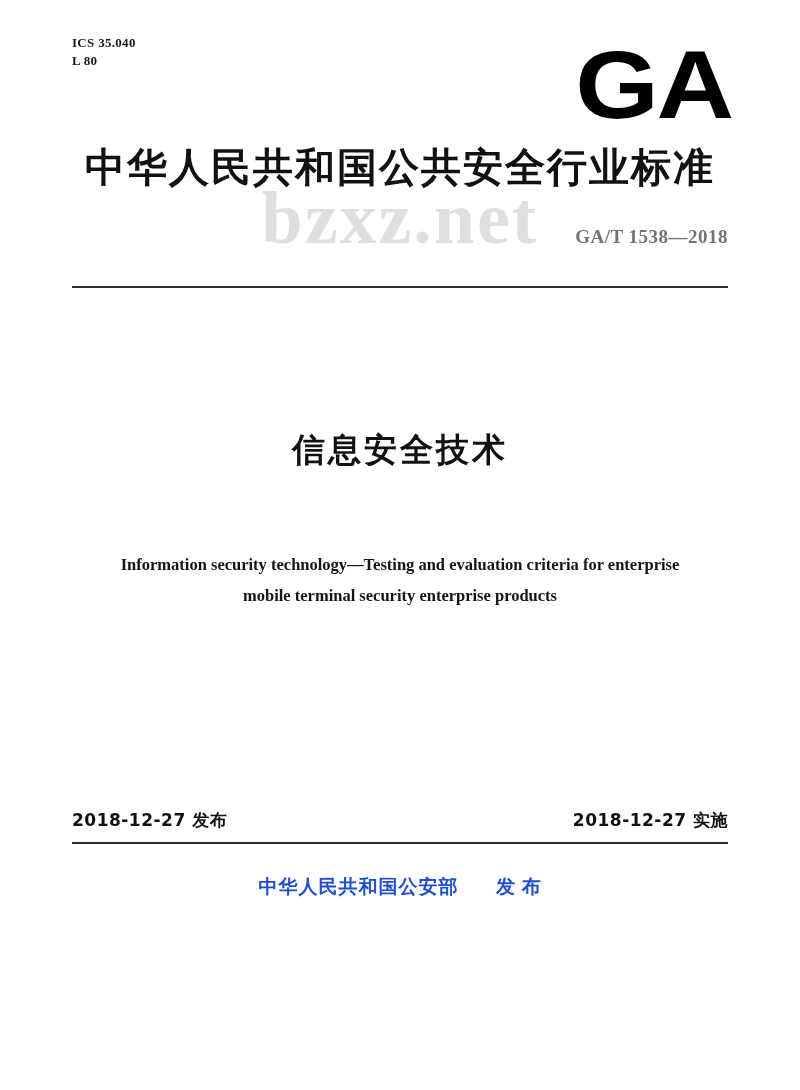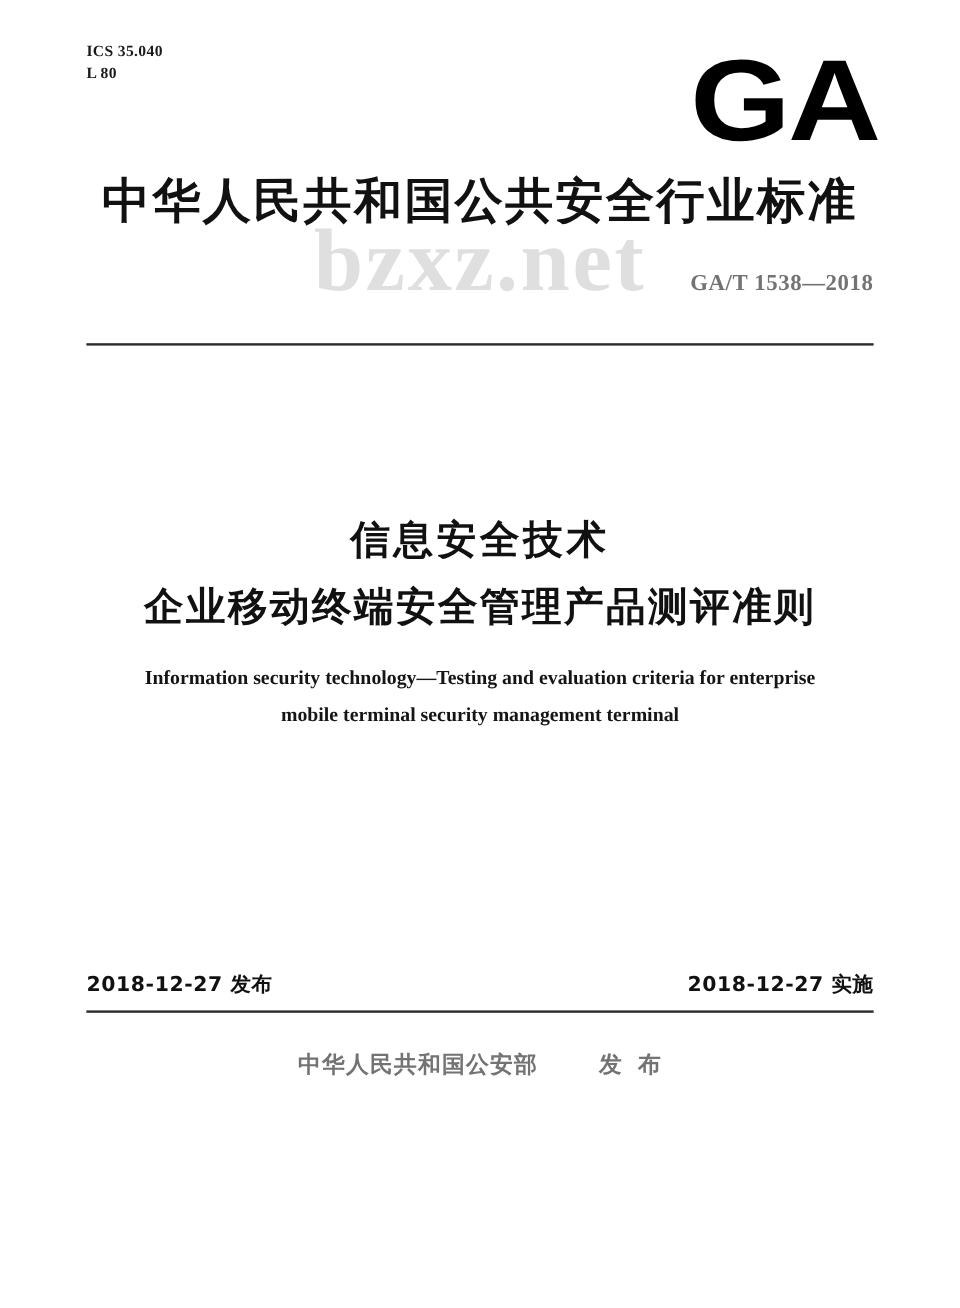--- a/index.html
+++ b/index.html
@@ -158,25 +158,25 @@
     border-top: 2px solid #2b2b2b;
     height: 0;
   }
 
   .issuer {
     position: absolute;
     left: 0;
     right: 0;
     bottom: 42px;
     text-align: center;
-    font-family: Liberation Mono, monospace;
+    font-family: Liberation Serif, serif;
     font-weight: bold;
     font-size: 19px;
     letter-spacing: 1px;
-    color: #737373;
+    color: #1d4ed8;
   }
   .issuer .gap { display: inline-block; width: 26px; }
 </style>
 </head>
 <body>
 
 <div class="page">
 
   <div class="ics-block">
     <div>ICS 35.040</div>
@@ -188,26 +188,25 @@
   <div class="watermark">bzxz.net</div>
 
   <div class="banner">中华人民共和国公共安全行业标准</div>
 
   <div class="std-no">GA/T 1538—2018</div>
 
   <div class="rule-top"></div>
 
   <div class="title-cn">
     <div class="line1">信息安全技术</div>
-    <div class="line2">企业移动终端安全管理产品测评准则</div>
   </div>
 
   <div class="title-en">
     <div>Information security technology—Testing and evaluation criteria for enterprise</div>
-    <div>mobile terminal security management terminal</div>
+    <div>mobile terminal security enterprise products</div>
   </div>
 
   <div class="footer-dates">
     <div class="date-txt">2018-12-27 发布</div>
     <div class="date-txt">2018-12-27 实施</div>
   </div>
 
   <div class="rule-bottom"></div>
 
   <div class="issuer">

